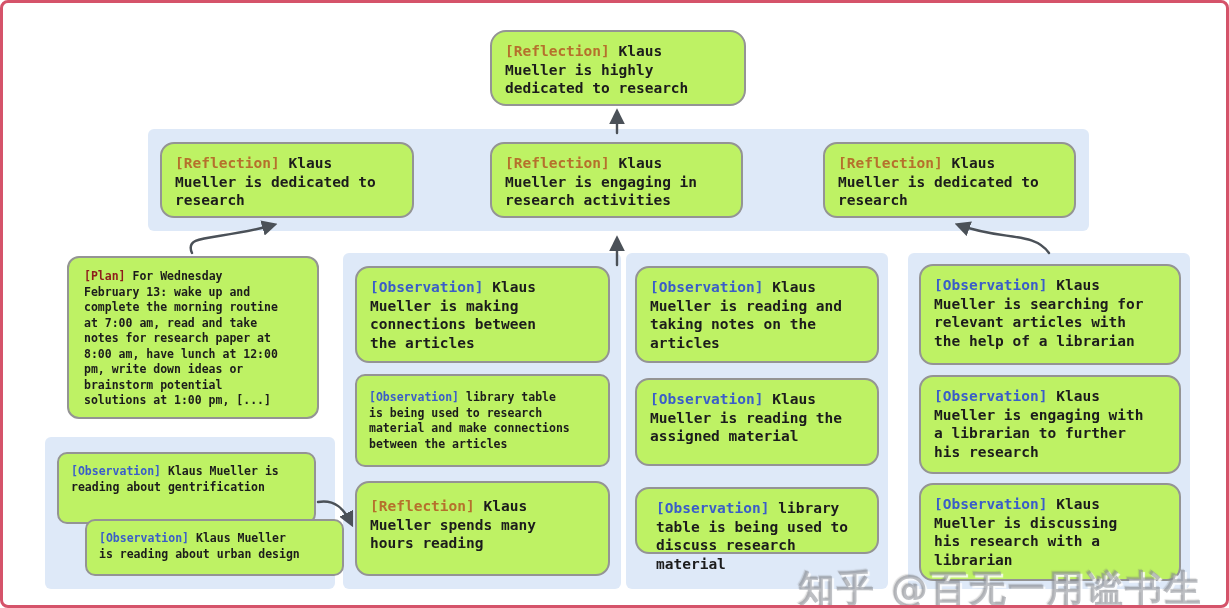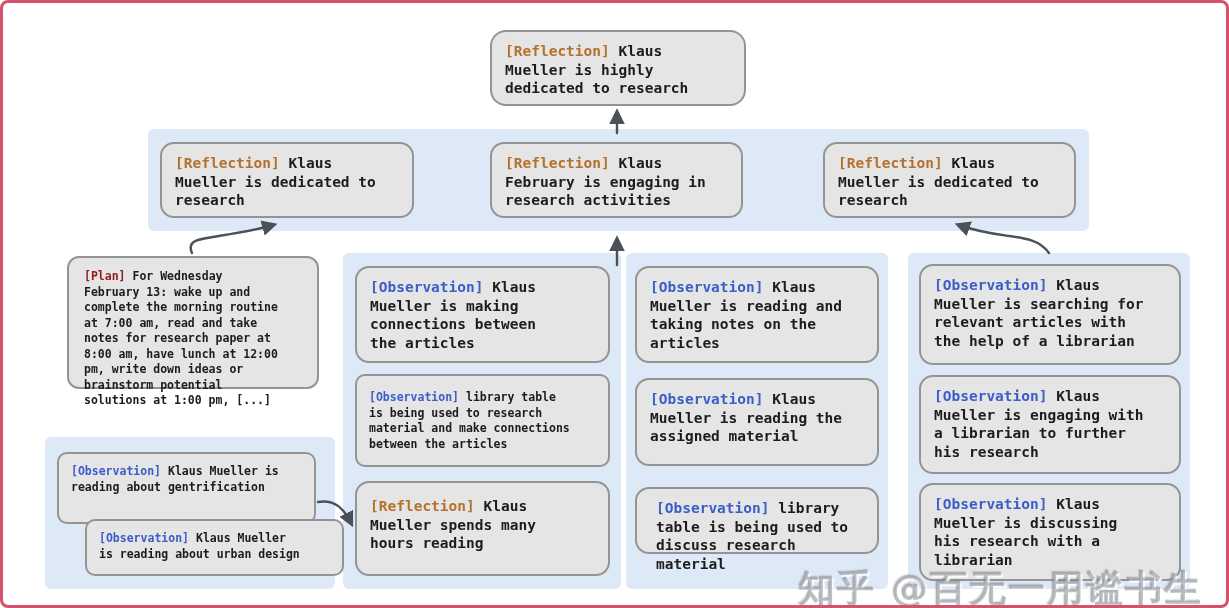--- a/index.html
+++ b/index.html
@@ -14,21 +14,21 @@
     font-family:"DejaVu Sans Mono","Liberation Mono",monospace;
   }
   .band,.group{
     position:absolute;
     background:#dee9f8;
     border-radius:6px;
   }
   .node{
     position:absolute;
     box-sizing:border-box;
-    background:#e5e5e5;
+    background:#bef264;
     border:2px solid #949494;
     border-radius:14px;
     padding:10px 13px;
     font-weight:bold;
     font-size:14.5px;
     line-height:18.5px;
     color:#1c1c1c;
     z-index:2;
   }
   .node.small{
@@ -97,30 +97,30 @@
 dedicated to research</span>
   </div>
 
   <div class="node" style="left:157px;top:139px;width:254px;height:76px;">
     <span class="tag-reflection">[Reflection]</span> <span class="body">Klaus
 Mueller is dedicated to
 research</span>
   </div>
   <div class="node" style="left:487px;top:139px;width:253px;height:76px;">
     <span class="tag-reflection">[Reflection]</span> <span class="body">Klaus
-February is engaging in
+Mueller is engaging in
 research activities</span>
   </div>
   <div class="node" style="left:820px;top:139px;width:253px;height:76px;">
     <span class="tag-reflection">[Reflection]</span> <span class="body">Klaus
 Mueller is dedicated to
 research</span>
   </div>
 
-  <div class="node plan-size" style="left:64px;top:253px;width:252px;height:133px;">
+  <div class="node plan-size" style="left:64px;top:253px;width:252px;height:163px;">
     <span class="tag-plan">[Plan]</span> <span class="body">For Wednesday
 February 13: wake up and
 complete the morning routine
 at 7:00 am, read and take
 notes for research paper at
 8:00 am, have lunch at 12:00
 pm, write down ideas or
 brainstorm potential
 solutions at 1:00 pm, [...]</span>
   </div>

